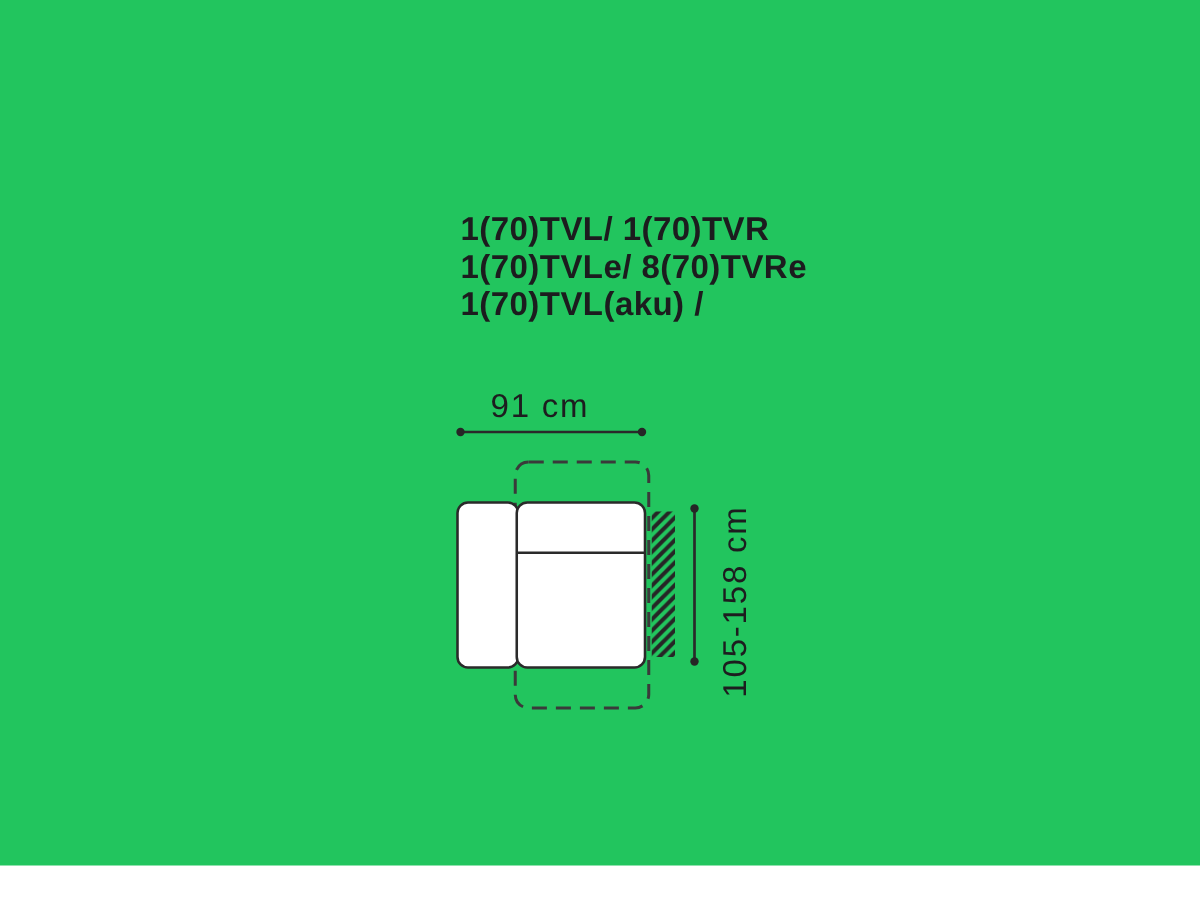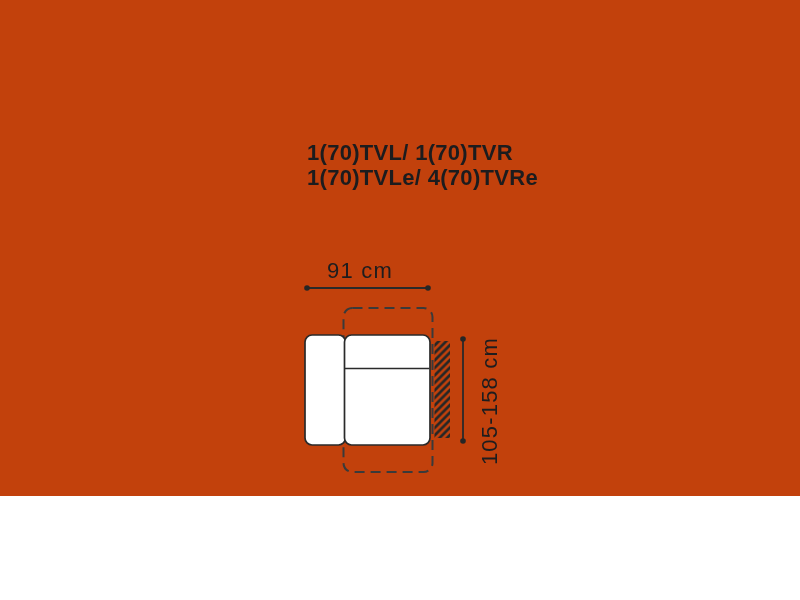--- a/index.html
+++ b/index.html
@@ -1,21 +1,21 @@
 <!DOCTYPE html>
 <html><head>
 <meta charset="utf-8">
 <style>
   html, body { margin: 0; padding: 0; }
   body { font-family: "Liberation Sans", sans-serif; }
   .stage {
     position: relative;
     width: 800px;
-    height: 496px;
-    background: #c2410c;
+    height: 577px;
+    background: #22c55e;
     overflow: hidden;
   }
   .title-block {
     position: absolute;
     left: 307px;
     top: 140px;
     color: #1c1c1e;
     font-size: 22px;
     line-height: 25px;
     font-weight: 700;
@@ -36,21 +36,22 @@
     fill: #1d1d1f;
   }
 </style>
 </head>
 <body>
 
 <div class="stage">
 
   <div class="title-block">
     <div class="title-line">1(70)TVL/ 1(70)TVR</div>
-    <div class="title-line">1(70)TVLe/ 4(70)TVRe</div>
+    <div class="title-line">1(70)TVLe/ 8(70)TVRe</div>
+    <div class="title-line">1(70)TVL(aku) /</div>
   </div>
 
   <svg class="diagram-svg" viewBox="0 0 800 600">
     <defs>
       <pattern id="hatch" patternUnits="userSpaceOnUse" width="7.5" height="7.5">
         <path d="M-1.875,1.875 L1.875,-1.875 M0,7.5 L7.5,0 M5.625,9.375 L9.375,5.625" stroke="#262626" stroke-width="2.7" fill="none"></path>
       </pattern>
     </defs>
 
     <rect x="343.5" y="308" width="89" height="164" rx="9" fill="none" stroke-width="2" stroke-dasharray="10 6" stroke="#3a3a3a"></rect>

